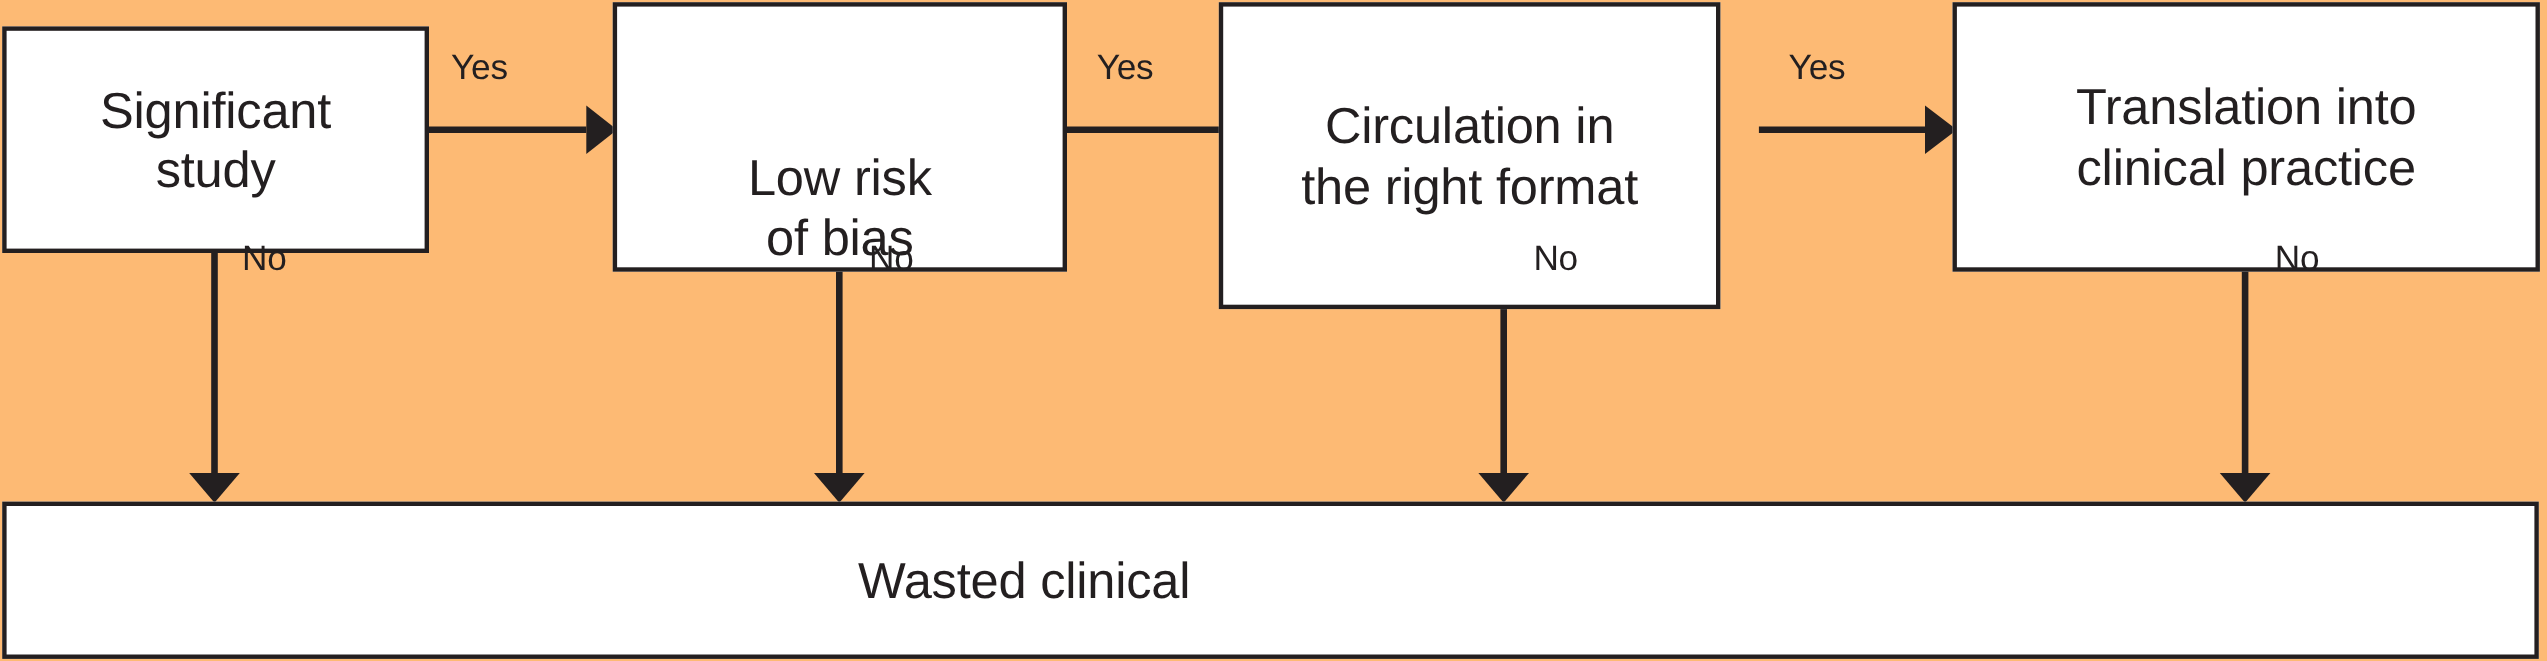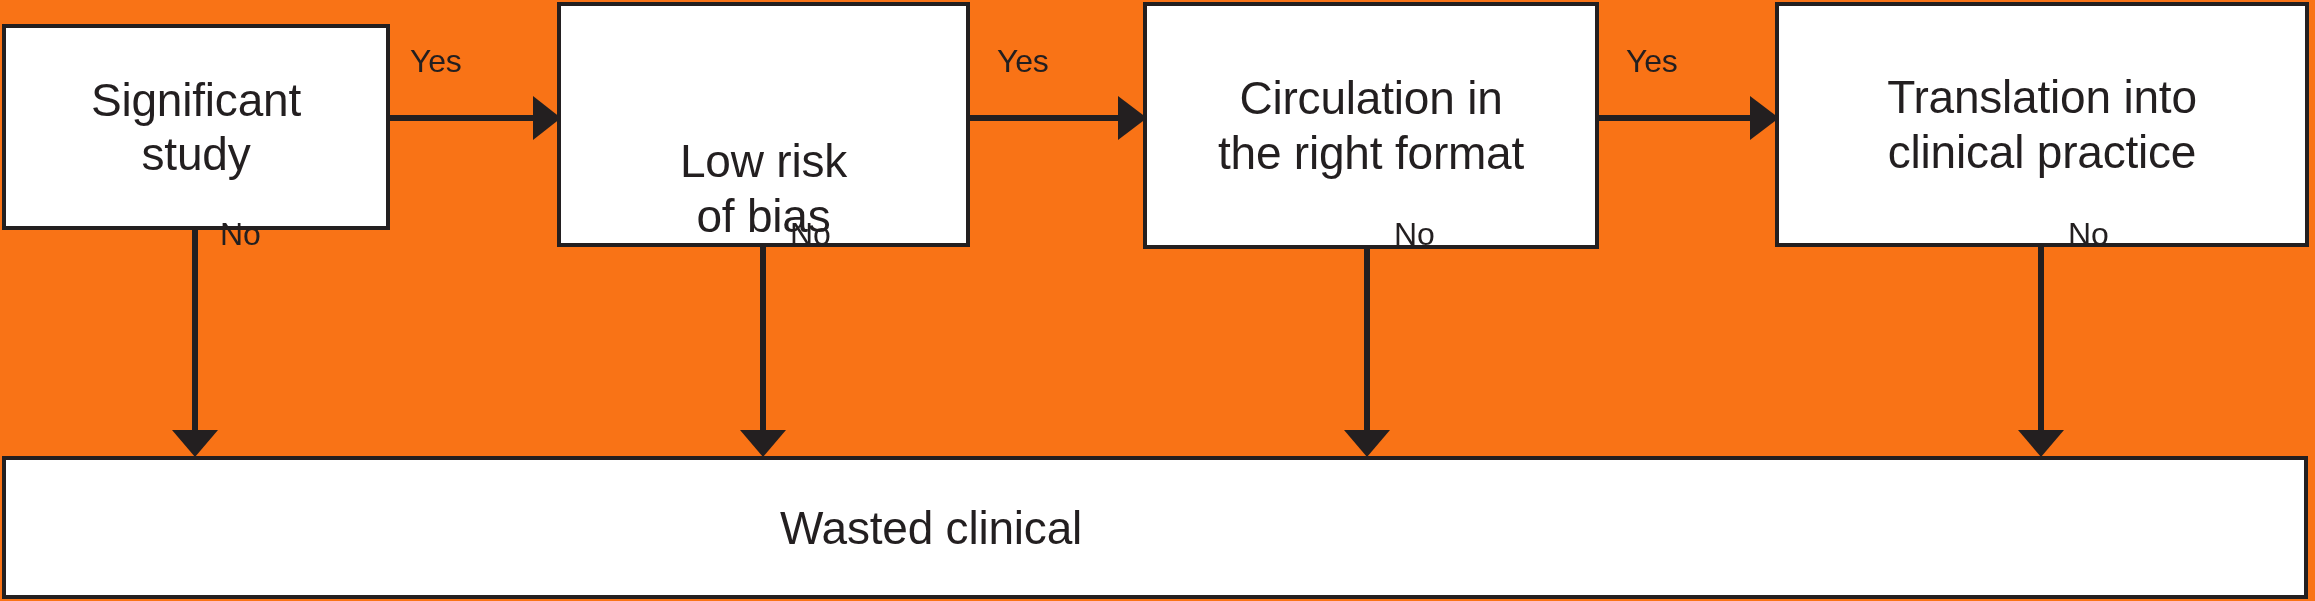--- a/index.html
+++ b/index.html
@@ -7,21 +7,21 @@
     padding: 0;
     background: #ffffff;
   }
   body {
     font-family: "Liberation Sans", sans-serif;
   }
   #canvas {
     position: relative;
     width: 2315px;
     height: 601px;
-    background: #f97316;
+    background: #fdba74;
     overflow: hidden;
   }
   #flow-svg {
     position: absolute;
     left: 0;
     top: 0;
     width: 2315px;
     height: 601px;
   }
   .node-box {
@@ -113,21 +113,21 @@
   <div class="node-box" style="left:2px; top:24px; width:388px; height:206px;">
     <span class="node-label">Significant
 study</span>
   </div>
 
   <div class="node-box" style="left:557px; top:2px; width:413px; height:245px;align-items:flex-end;">
     <span class="node-label">Low risk
 of bias</span>
   </div>
 
-  <div class="node-box" style="left:1143px; top:2px; width:456px; height:247px;">
+  <div class="node-box" style="left:1108px; top:2px; width:456px; height:279px;">
     <span class="node-label">Circulation in
 the right format</span>
   </div>
 
   <div class="node-box" style="left:1775px; top:2px; width:534px; height:245px;">
     <span class="node-label">Translation into
 clinical practice</span>
   </div>
 
   <div class="edge-label" style="left:410px; top:45px;">Yes</div>

